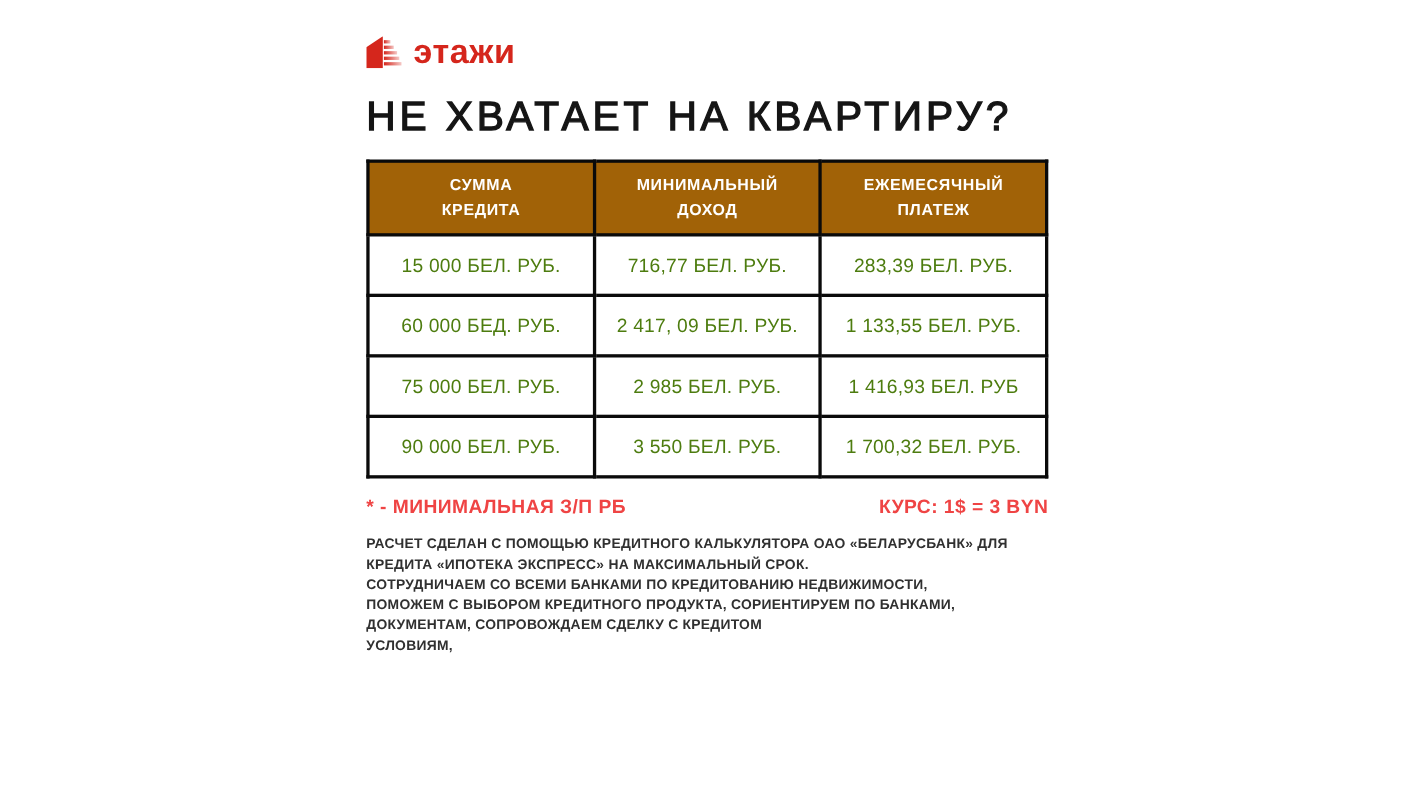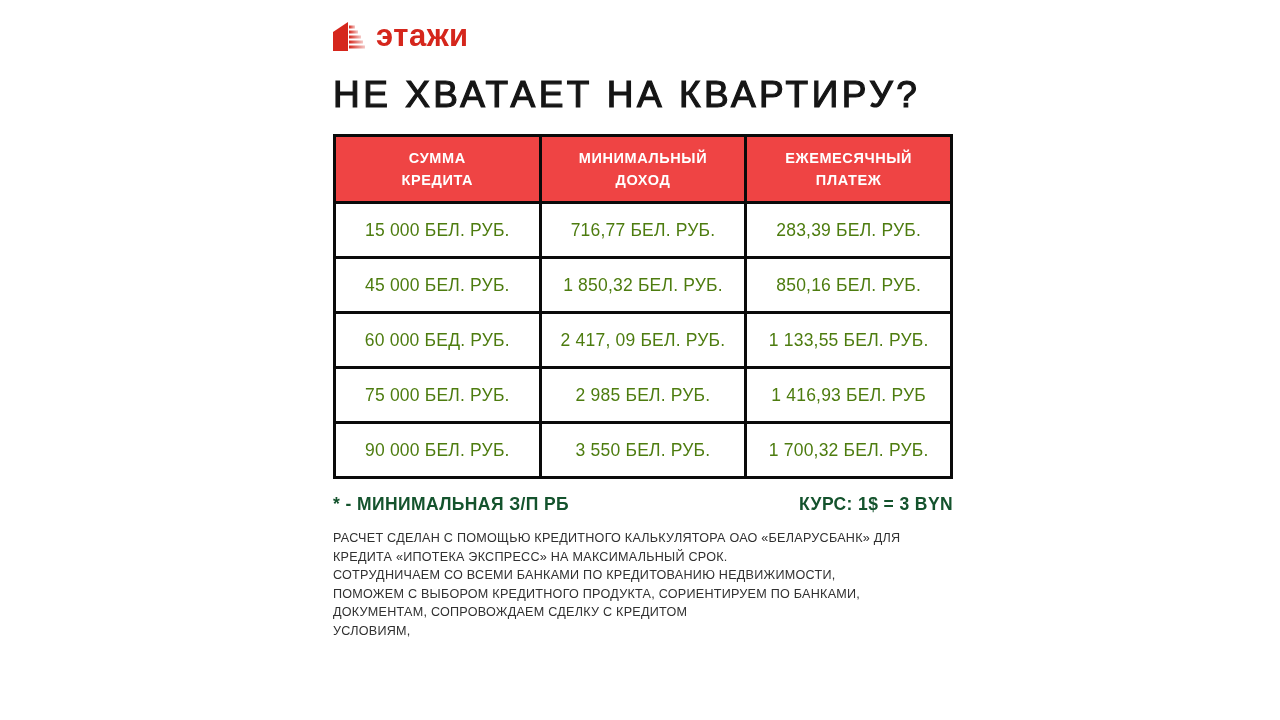--- a/index.html
+++ b/index.html
@@ -4,21 +4,21 @@
 <style>
   * { margin: 0; padding: 0; box-sizing: border-box; }
   html, body {
     width: 1280px; height: 720px;
     background: #ffffff;
     font-family: "Liberation Sans", sans-serif;
     overflow: hidden;
   }
   .content-col {
     position: absolute;
-    left: 333px; top: 0;
+    left: 333px; top: 11px;
     width: 620px;
   }
   
   .logo-row {
     margin-top: 21px;
     display: flex;
     align-items: center;
     gap: 9px;
     height: 31px;
   }
@@ -49,21 +49,21 @@
     border-collapse: collapse;
     table-layout: fixed;
   }
   .credit-table th, .credit-table td {
     border: 3px solid #0a0a0a;
     text-align: center;
     vertical-align: middle;
   }
   .credit-table th {
     height: 67px;
-    background: #ef4444;
+    background: #a16207;
     color: #ffffff;
     font-size: 14.5px;
     font-weight: 700;
     letter-spacing: 0.6px;
     line-height: 1.55;
     white-space: pre-line;
   }
   .credit-table td {
     height: 55px;
     font-size: 17.5px;
@@ -75,28 +75,28 @@
   
   .notes-row {
     margin-top: 15px;
     width: 620px;
     display: flex;
     justify-content: space-between;
     align-items: baseline;
     font-size: 17.5px;
     font-weight: 700;
     letter-spacing: 0.4px;
-    color: #14532d;
+    color: #ef4444;
   }
   
   .disclaimer {
     margin-top: 14px;
     width: 620px;
     font-size: 12.6px;
-    font-weight: 400;
+    font-weight: 700;
     line-height: 18.6px;
     letter-spacing: 0.25px;
     color: #303030;
   }
 </style>
 </head>
 <body>
 
 <div class="content-col">
 
@@ -133,25 +133,20 @@
 ПЛАТЕЖ</th>
       </tr>
     </thead>
     <tbody>
       <tr>
         <td>15 000 БЕЛ. РУБ.</td>
         <td>716,77 БЕЛ. РУБ.</td>
         <td>283,39 БЕЛ. РУБ.</td>
       </tr>
       <tr>
-        <td>45 000 БЕЛ. РУБ.</td>
-        <td>1 850,32 БЕЛ. РУБ.</td>
-        <td>850,16 БЕЛ. РУБ.</td>
-      </tr>
-      <tr>
         <td>60 000 БЕД. РУБ.</td>
         <td>2 417, 09 БЕЛ. РУБ.</td>
         <td>1 133,55 БЕЛ. РУБ.</td>
       </tr>
       <tr>
         <td>75 000 БЕЛ. РУБ.</td>
         <td>2 985 БЕЛ. РУБ.</td>
         <td>1 416,93 БЕЛ. РУБ</td>
       </tr>
       <tr>

